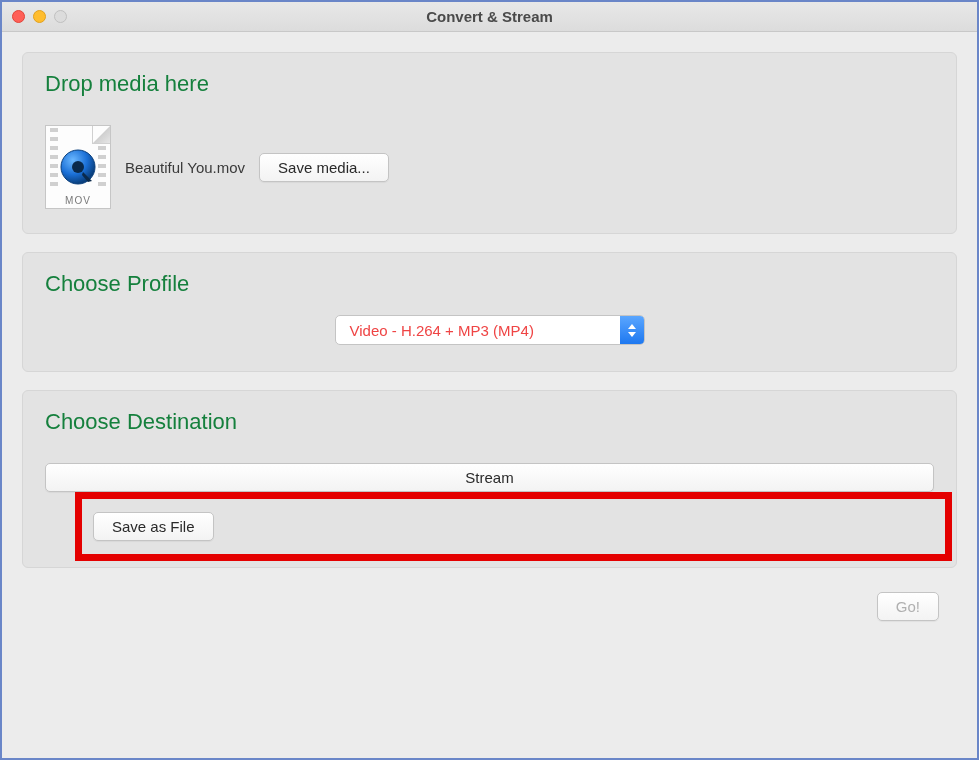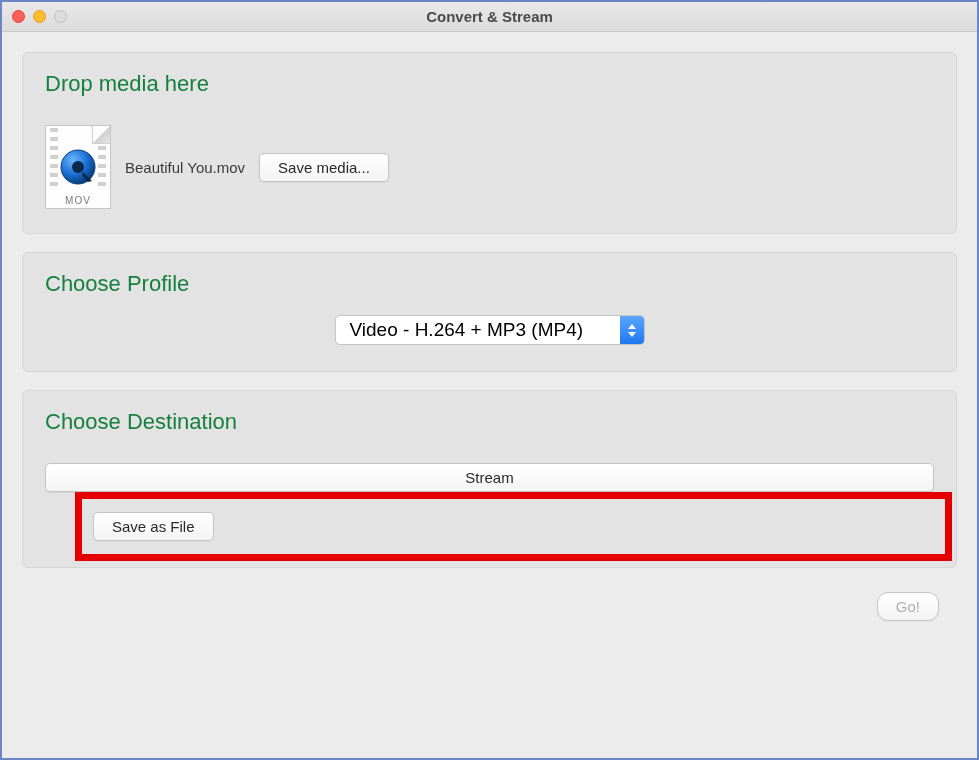--- a/index.html
+++ b/index.html
@@ -122,42 +122,41 @@
       border-radius: 5px;
       padding: 5px 18px;
       font-size: 15px;
       color: #2a2a2a;
       cursor: pointer;
       box-shadow: 0 1px 1px rgba(0,0,0,0.05);
     }
     .btn:disabled {
       color: #b0b0b0;
       cursor: default;
-      border-radius: 11px;
     }
     .profile-row {
       display: flex;
       justify-content: center;
       align-items: center;
       gap: 14px;
       padding: 8px 0;
     }
     .select-wrap {
       position: relative;
       width: 310px;
     }
     .select-field {
       width: 100%;
       height: 30px;
       background: #ffffff;
       border: 1px solid #c4c4c4;
       border-radius: 5px;
       padding: 0 34px 0 14px;
-      font-size: 19px;
-      color: #000000;
+      font-size: 15px;
+      color: #ef4444;
       display: flex;
       align-items: center;
     }
     .select-stepper {
       position: absolute;
       right: 1px; top: 1px; bottom: 1px;
       width: 24px;
       background: linear-gradient(#5aa6ff, #1e78f0);
       border-radius: 0 4px 4px 0;
       display: flex;

